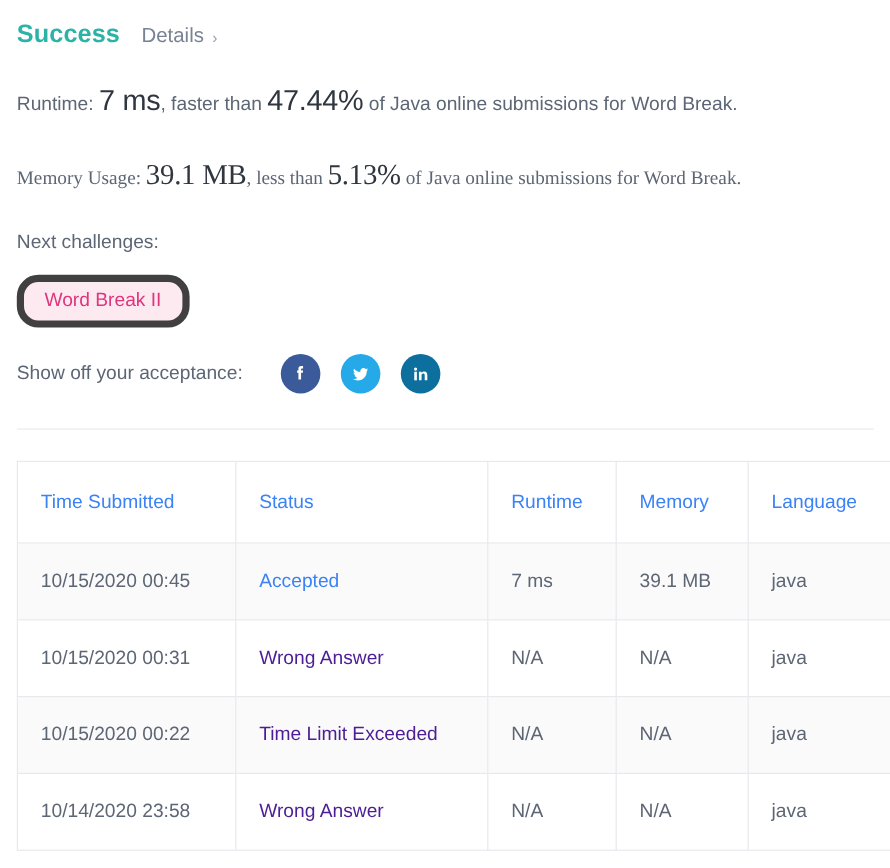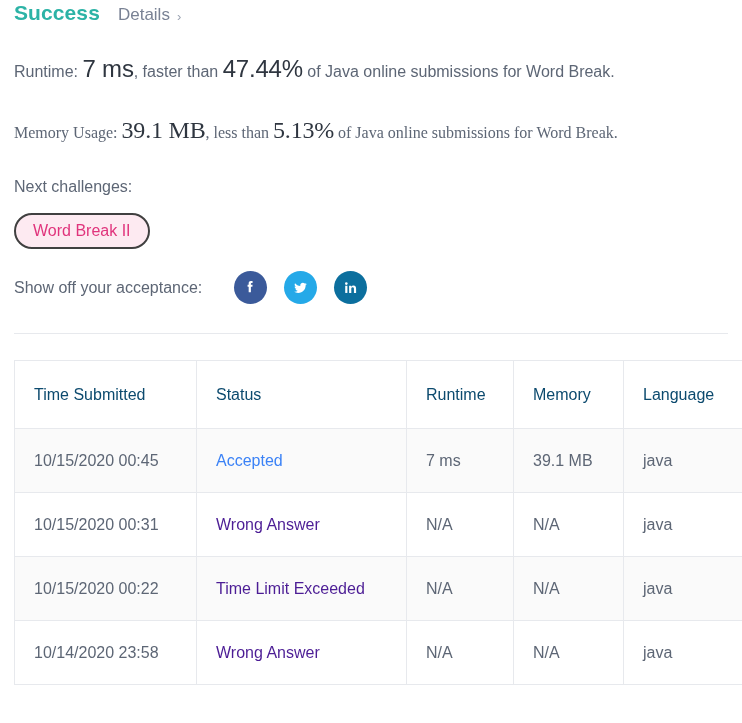--- a/index.html
+++ b/index.html
@@ -21,21 +21,21 @@
     width: 742px;
     height: 723px;
     box-sizing: border-box;
     padding: 0 14px;
   }
 
   
   .status-row {
     display: flex;
     align-items: baseline;
-    padding-top: 1px;
+    padding-top: 17px;
   }
   .status-title {
     font-size: 21px;
     font-weight: bold;
     color: #2cb3a6;
     letter-spacing: 0.1px;
   }
   .details-link {
     margin-left: 18px;
     font-size: 17px;
@@ -71,21 +71,21 @@
   
   .section-label {
     margin-top: 30px;
     font-size: 16px;
     color: #5d6675;
   }
   .pill {
     display: inline-block;
     margin-top: 17px;
     padding: 7px 17px 8px 17px;
-    border: 2px solid #404040;
+    border: 6px solid #404040;
     border-radius: 18px;
     background: #fdeaf1;
     color: #e0347c;
     font-size: 16px;
     cursor: pointer;
     line-height: 1.1;
   }
 
   
   .share-row {
@@ -142,21 +142,21 @@
     padding: 0 0 0 19px;
     height: 63px;
     vertical-align: middle;
     font-weight: normal;
     color: #5d6675;
     white-space: nowrap;
     overflow: hidden;
   }
   table.subs thead th {
     height: 67px;
-    color: #0c4a6e;
+    color: #3b82f6;
     background: #ffffff;
   }
   table.subs tbody tr:nth-child(odd) td { background: #fafafa; }
   table.subs tbody tr:nth-child(even) td { background: #ffffff; }
 
   col.c-time { width: 182px; }
   col.c-status { width: 210px; }
   col.c-runtime { width: 107px; }
   col.c-memory { width: 110px; }
   col.c-lang { width: 229px; }

